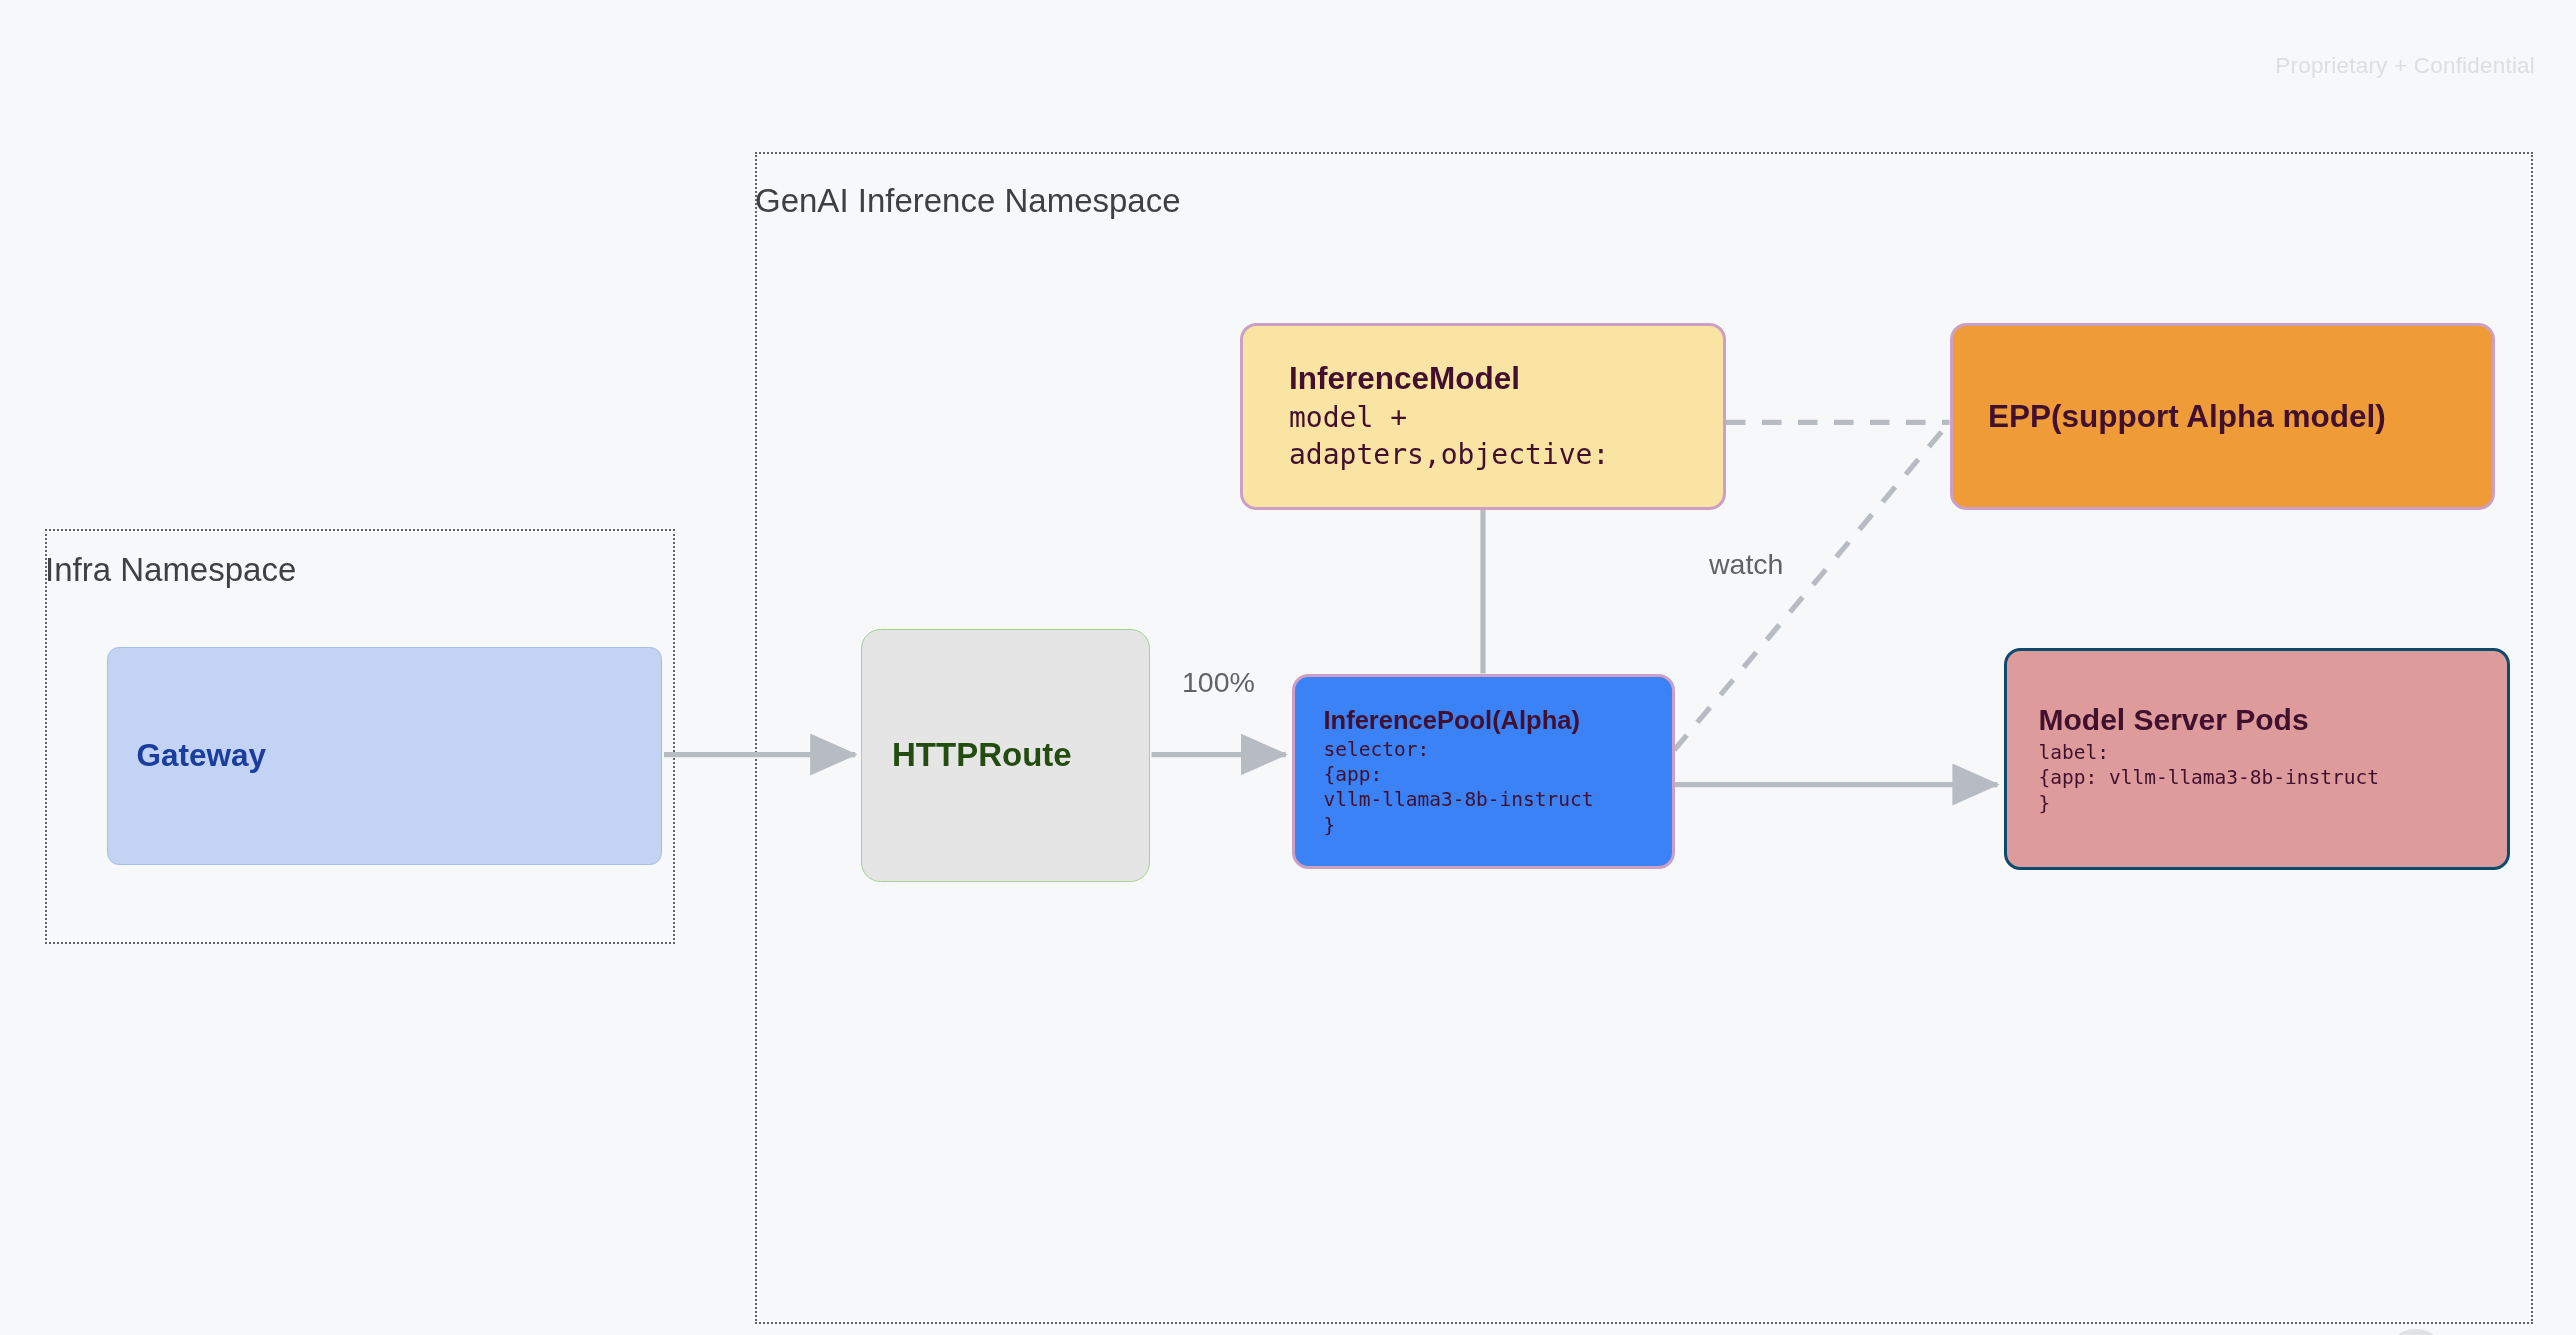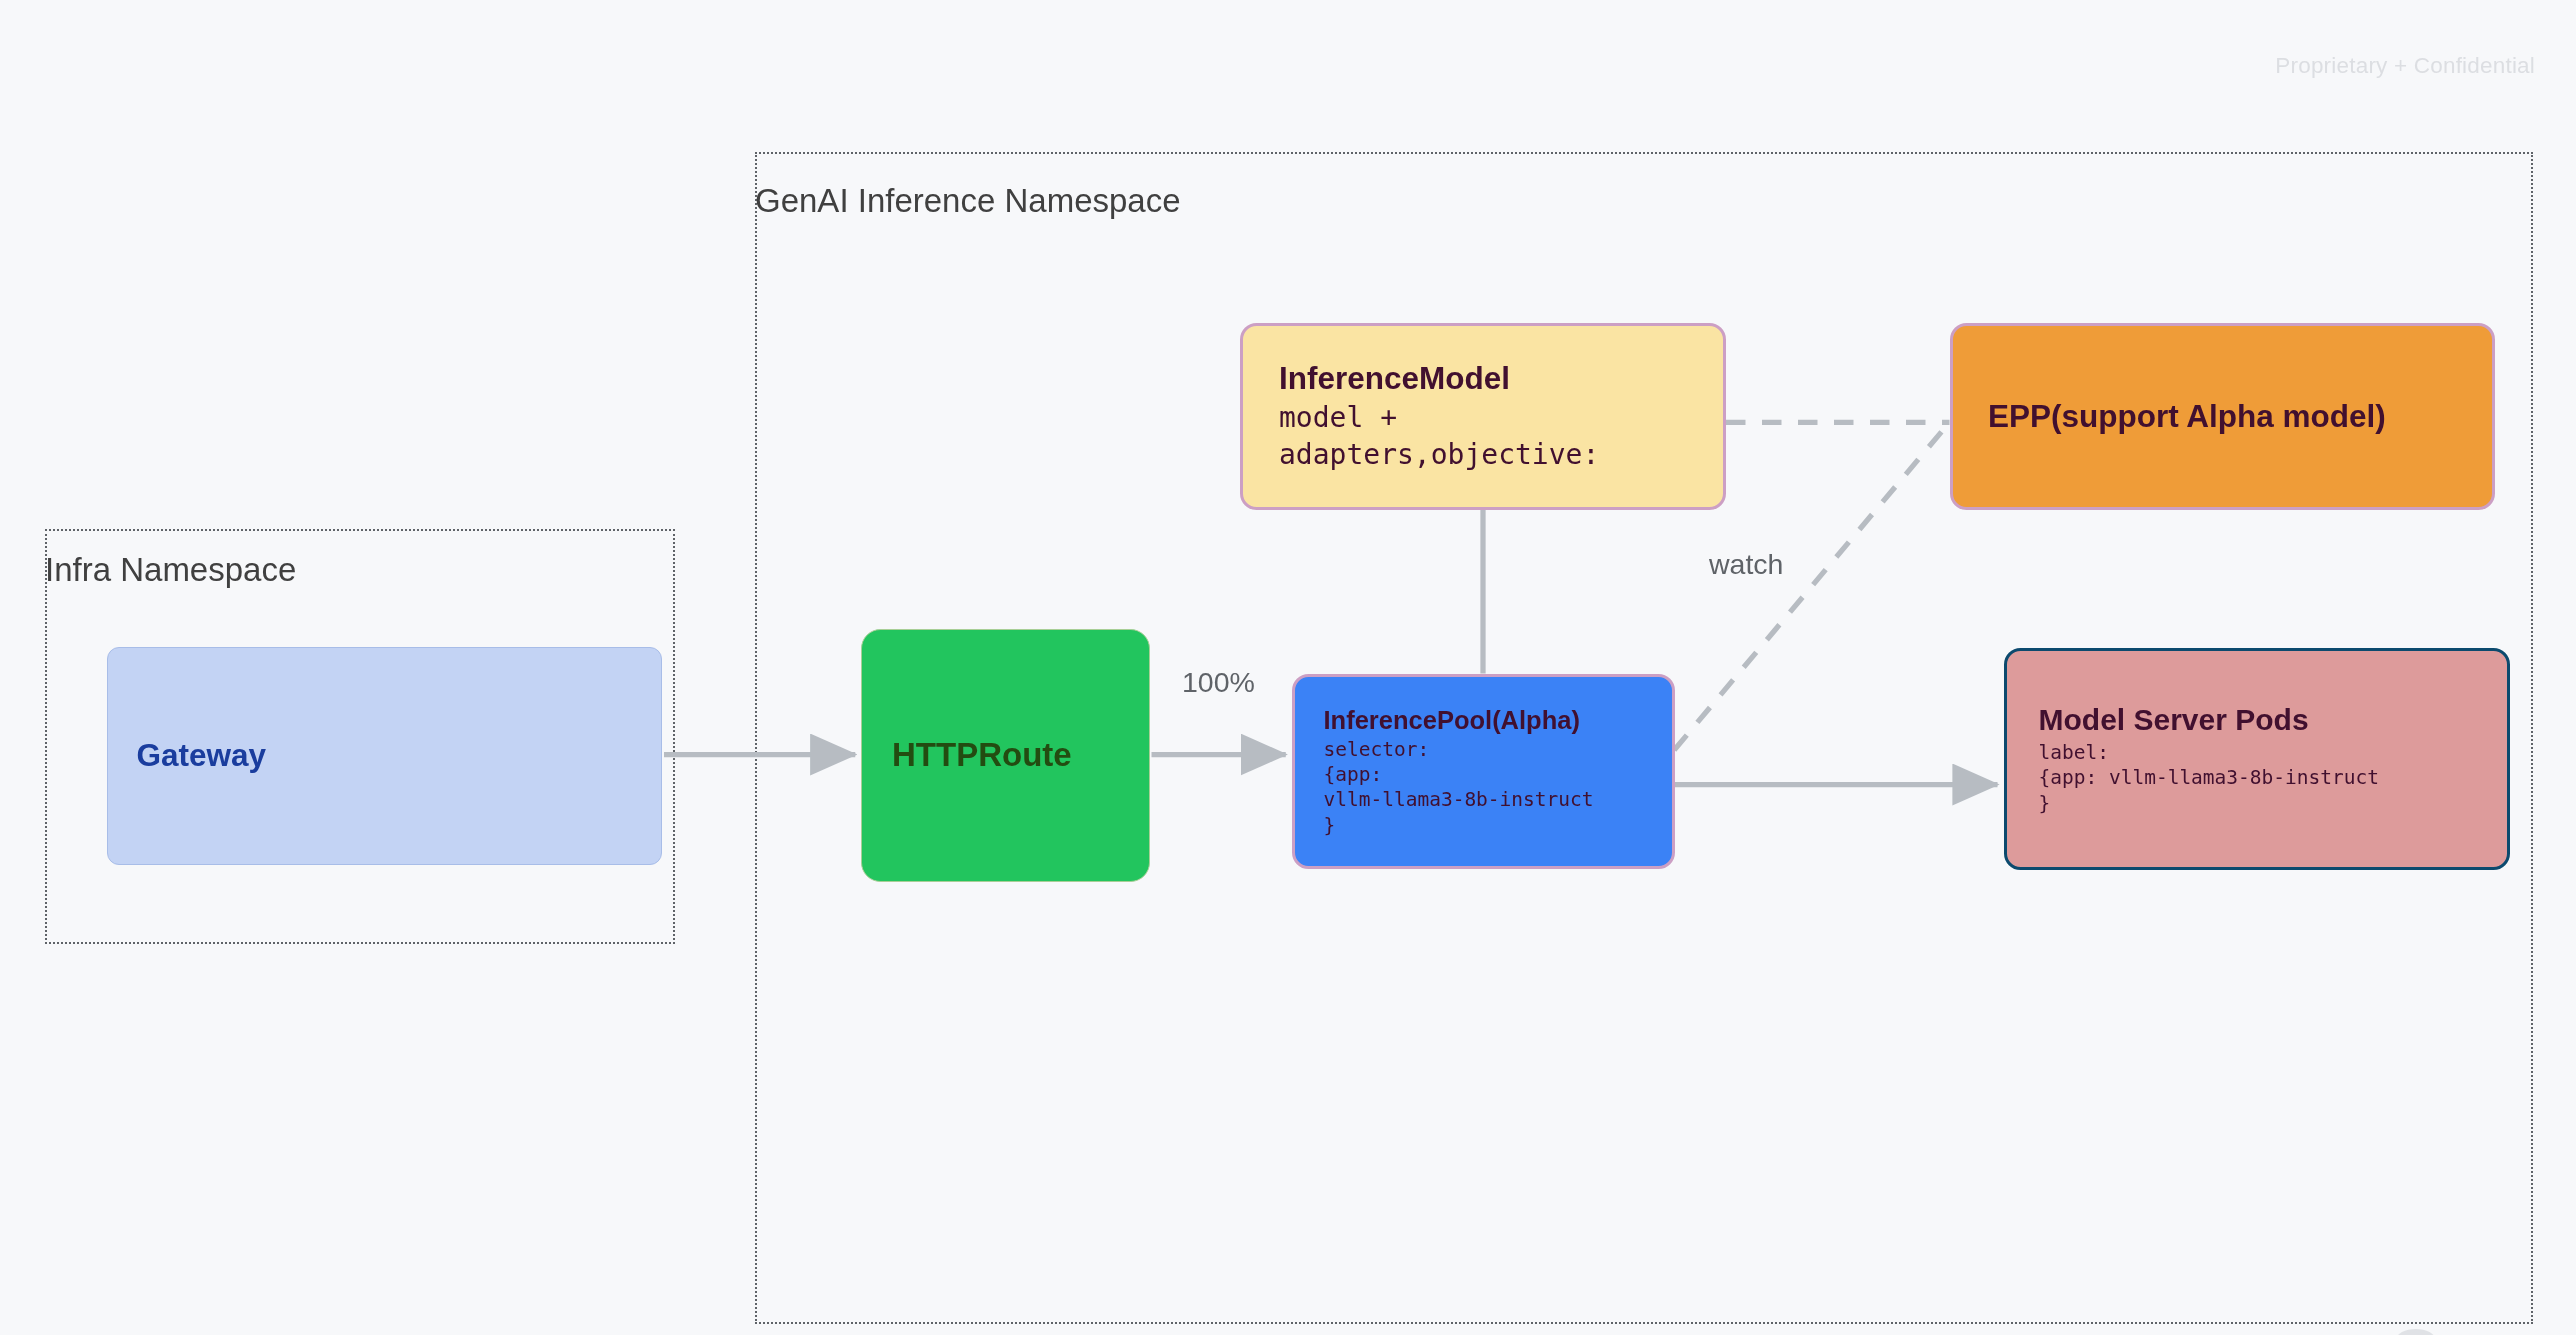--- a/index.html
+++ b/index.html
@@ -75,37 +75,37 @@
     border: 1.5px solid #a8bde8;
     border-radius: 12px;
     justify-content: center;
   }
   #node-gateway .title { font-size: 31.5px; color: #1a3d9e; }
 
   
   #node-httproute {
     left: 861px; top: 629px;
     width: 289px; height: 253px;
-    background: #22c55e;
+    background: #e5e5e5;
     border: 1.5px solid #a8cf96;
     border-radius: 19.5px;
     align-items: flex-start;
     justify-content: center;
     padding: 0 30px;
   }
   #node-httproute .title { font-size: 33px; color: #234c11; }
 
   
   #node-inferencemodel {
     left: 1240px; top: 323px;
     width: 486px; height: 187px;
     background: #fae4a3;
     border: 3px solid #cc9fc4;
     justify-content: center;
-    padding: 0 36px;
+    padding: 0 46px;
   }
   #node-inferencemodel .title { font-size: 31.5px; color: #41102f; margin-bottom: 3px; }
   #node-inferencemodel .sub { font-size: 28px; color: #41102f; }
 
   
   #node-inferencepool {
     left: 1292px; top: 674px;
     width: 383px; height: 195px;
     background: #3b82f6;
     border: 3px solid #cc9fc4;

